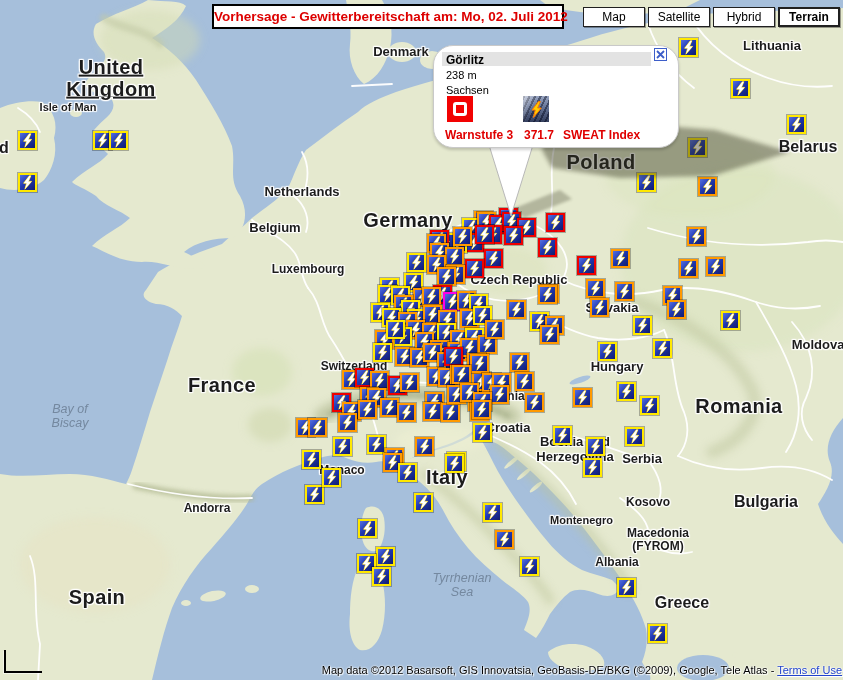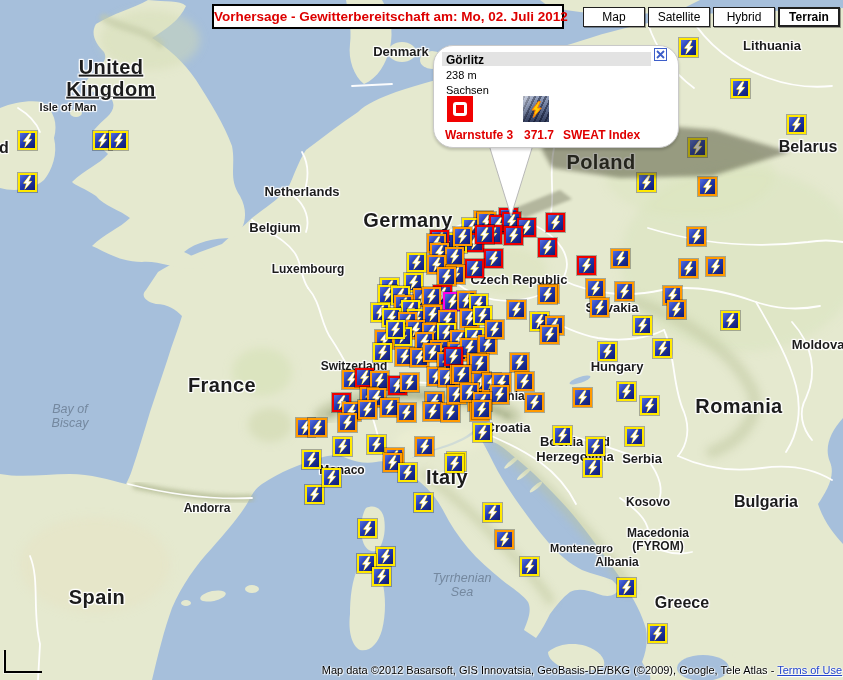--- a/index.html
+++ b/index.html
@@ -229,21 +229,21 @@
       <div class="lbl xl" style="left: 739px; top: 406px;">Romania</div>
       <div class="lbl water" style="left: 70px; top: 416px;">Bay of
 Biscay</div>
       <div class="lbl sm2" style="left: 207px; top: 509px;">Andorra</div>
       <div class="lbl sm2" style="left: 342px; top: 471px;">Monaco</div>
       <div class="lbl sm2" style="left: 500px; top: 397px;">Slovenia</div>
       <div class="lbl md" style="left: 508px; top: 428px;">Croatia</div>
       <div class="lbl md" style="left: 575px; top: 450px;">Bosnia and
 Herzegovina</div>
       <div class="lbl md" style="left: 642px; top: 459px;">Serbia</div>
-      <div class="lbl sm" style="left: 562px; top: 548px; padding-left: 39px;">Montenegro</div>
+      <div class="lbl sm" style="left: 562px; top: 520px; padding-left: 39px;">Montenegro</div>
       <div class="lbl sm2" style="left: 648px; top: 503px;">Kosovo</div>
       <div class="lbl lg" style="left: 746px; top: 502px; padding-left: 40px;">Bulgaria</div>
       <div class="lbl sm2" style="left: 658px; top: 540px;">Macedonia
 (FYROM)</div>
       <div class="lbl sm2" style="left: 617px; top: 563px;">Albania</div>
       <div class="lbl lg" style="left: 682px; top: 603px;">Greece</div>
       <div class="lbl xl" style="left: 97px; top: 597px;">Spain</div>
       <div class="lbl xl" style="left: 447px; top: 477px;">Italy</div>
       <div class="lbl water" style="left: 462px; top: 585px;">Tyrrhenian
 Sea</div>

